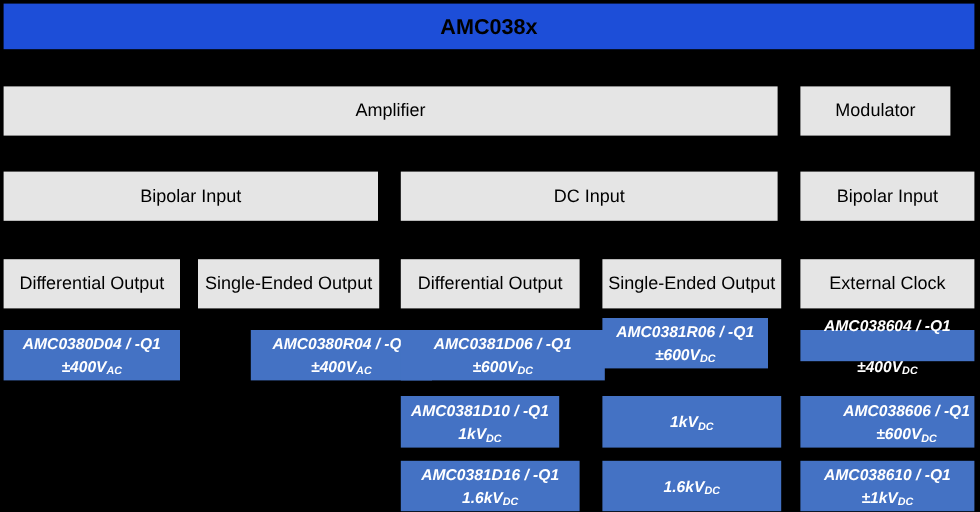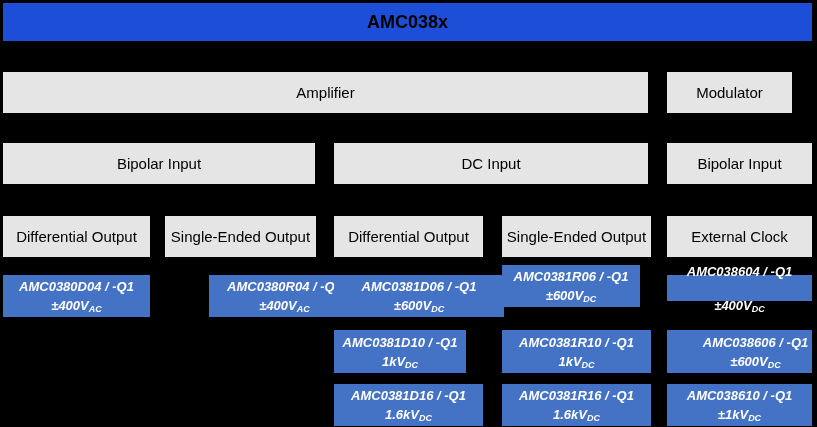--- a/index.html
+++ b/index.html
@@ -116,25 +116,23 @@
   <div class="box product-box" style="left:334px; top:384px; width:149px; height:42px;">
     <span class="name-line">AMC0381D16 / -Q1</span>
     <span class="voltage-line"><span>1.6kV</span><sub>DC</sub></span>
   </div>
 
   <div class="box product-box" style="left:502px; top:265px; width:138px; height:42px;">
     <span class="name-line">AMC0381R06 / -Q1</span>
     <span class="voltage-line"><span>±600V</span><sub>DC</sub></span>
   </div>
   <div class="box product-box" style="left:502px; top:330px; width:149px; height:43px;">
-    <span class="name-line">AMC0381R10 / -Q1</span>
     <span class="voltage-line"><span>1kV</span><sub>DC</sub></span>
   </div>
   <div class="box product-box" style="left:502px; top:384px; width:149px; height:42px;">
-    <span class="name-line">AMC0381R16 / -Q1</span>
     <span class="voltage-line"><span>1.6kV</span><sub>DC</sub></span>
   </div>
 
   <div class="box product-box" style="left:667px; top:275px; width:145px; height:26px;gap:15px;">
     <span class="name-line">AMC038604 / -Q1</span>
     <span class="voltage-line"><span>±400V</span><sub>DC</sub></span>
   </div>
   <div class="box product-box" style="left:667px; top:330px; width:145px; height:43px;padding-left:32px;">
     <span class="name-line">AMC038606 / -Q1</span>
     <span class="voltage-line"><span>±600V</span><sub>DC</sub></span>

